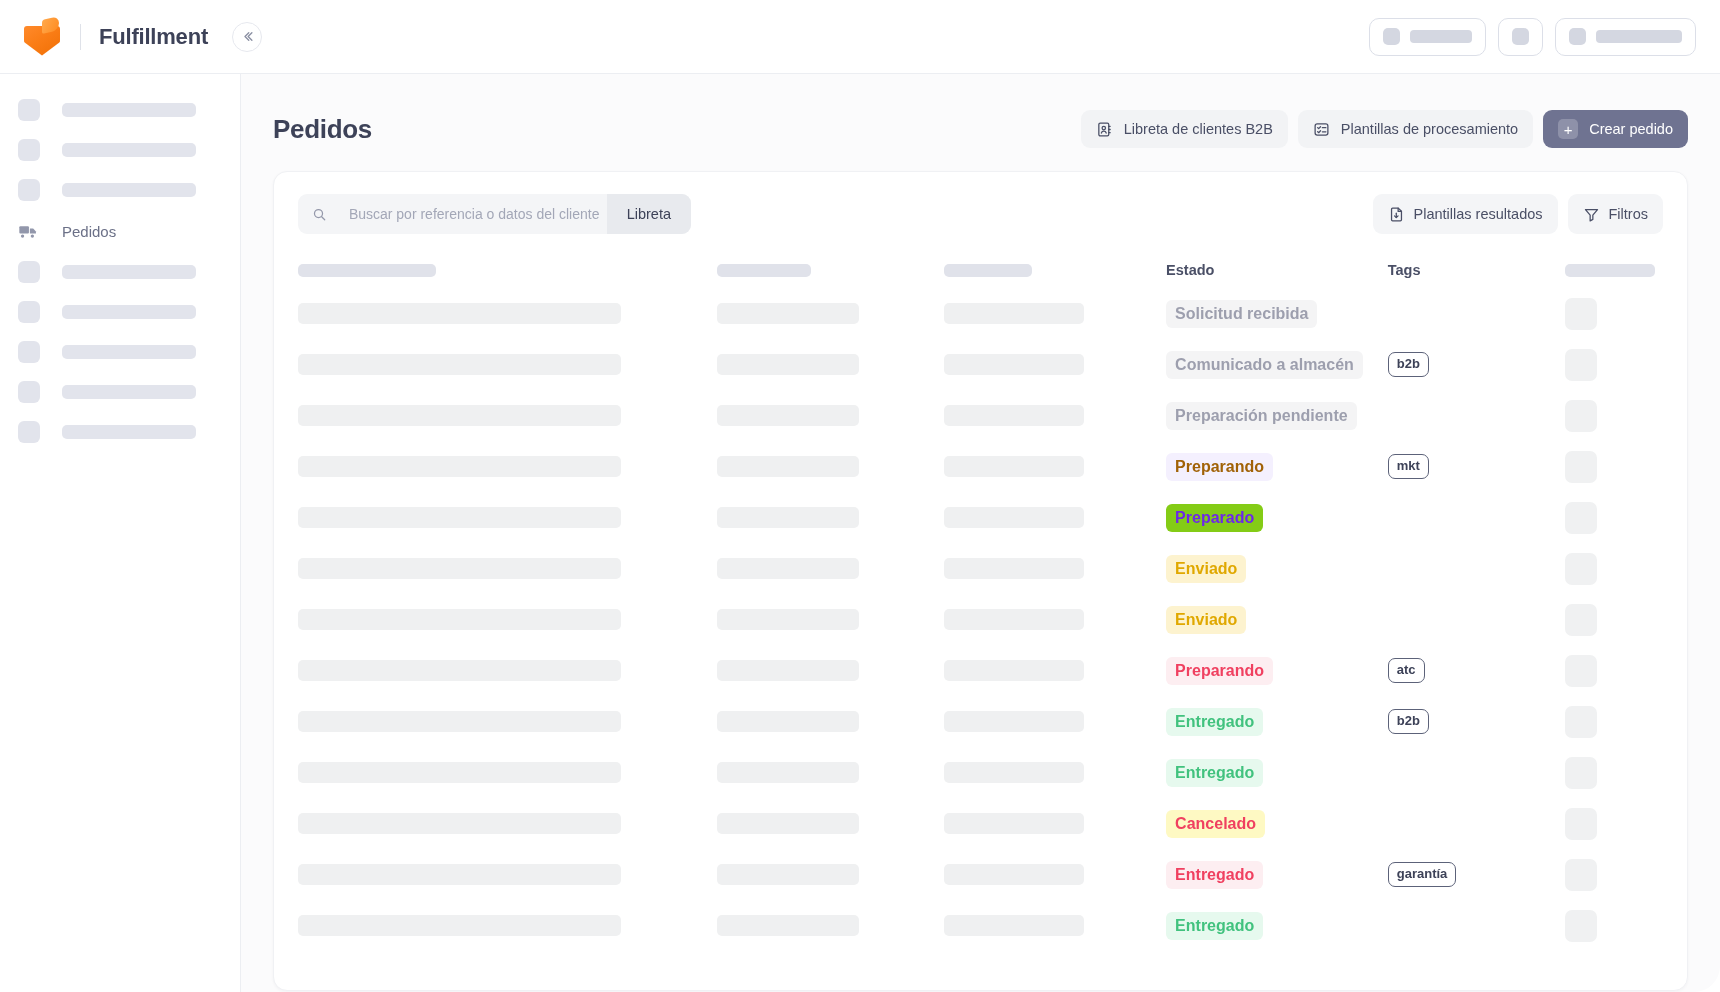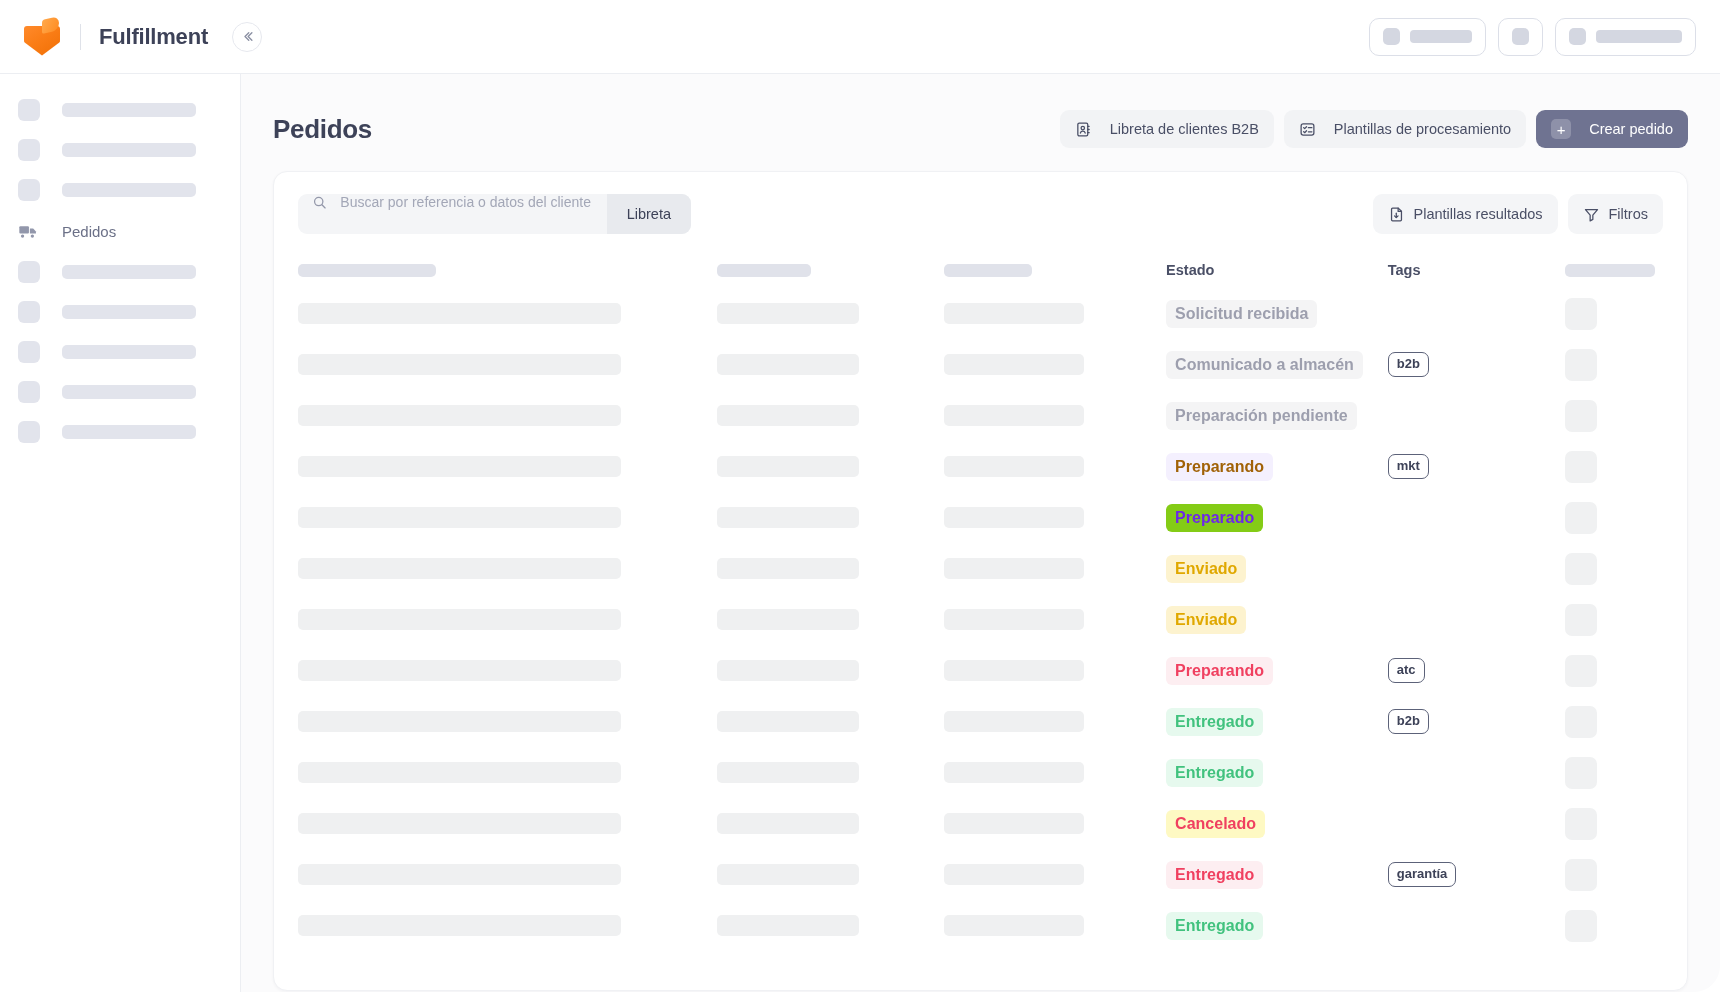--- a/index.html
+++ b/index.html
@@ -174,21 +174,21 @@
     display: flex;
     align-items: center;
     gap: 10px;
   }
 
   .btn {
     height: 38px;
     border-radius: 9px;
     display: inline-flex;
     align-items: center;
-    gap: 18px;
+    gap: 11px;
     padding: 0 15px;
     font-size: 14.5px;
     font-weight: 500;
     border: none;
     cursor: pointer;
     white-space: nowrap;
     font-family: "Liberation Sans", sans-serif;
   }
   .btn-ghost { background: #f2f3f5; color: #4a4f66; }
   .btn-primary { background: #6f7391; color: #ffffff; }
@@ -222,22 +222,22 @@
     align-items: stretch;
     background: #f4f5f7;
     border-radius: 9px;
     overflow: hidden;
     width: 393px;
     height: 40px;
   }
   .search-field {
     flex: 1;
     display: flex;
-    align-items: flex-start;
-    gap: 13px;
+    align-items: center;
+    gap: 22px;
     padding-left: 14px;
   }
   .search-input {
     border: none;
     outline: none;
     background: transparent;
     font-size: 14px;
     color: #4a4f66;
     width: 100%;
     font-family: "Liberation Sans", sans-serif;

